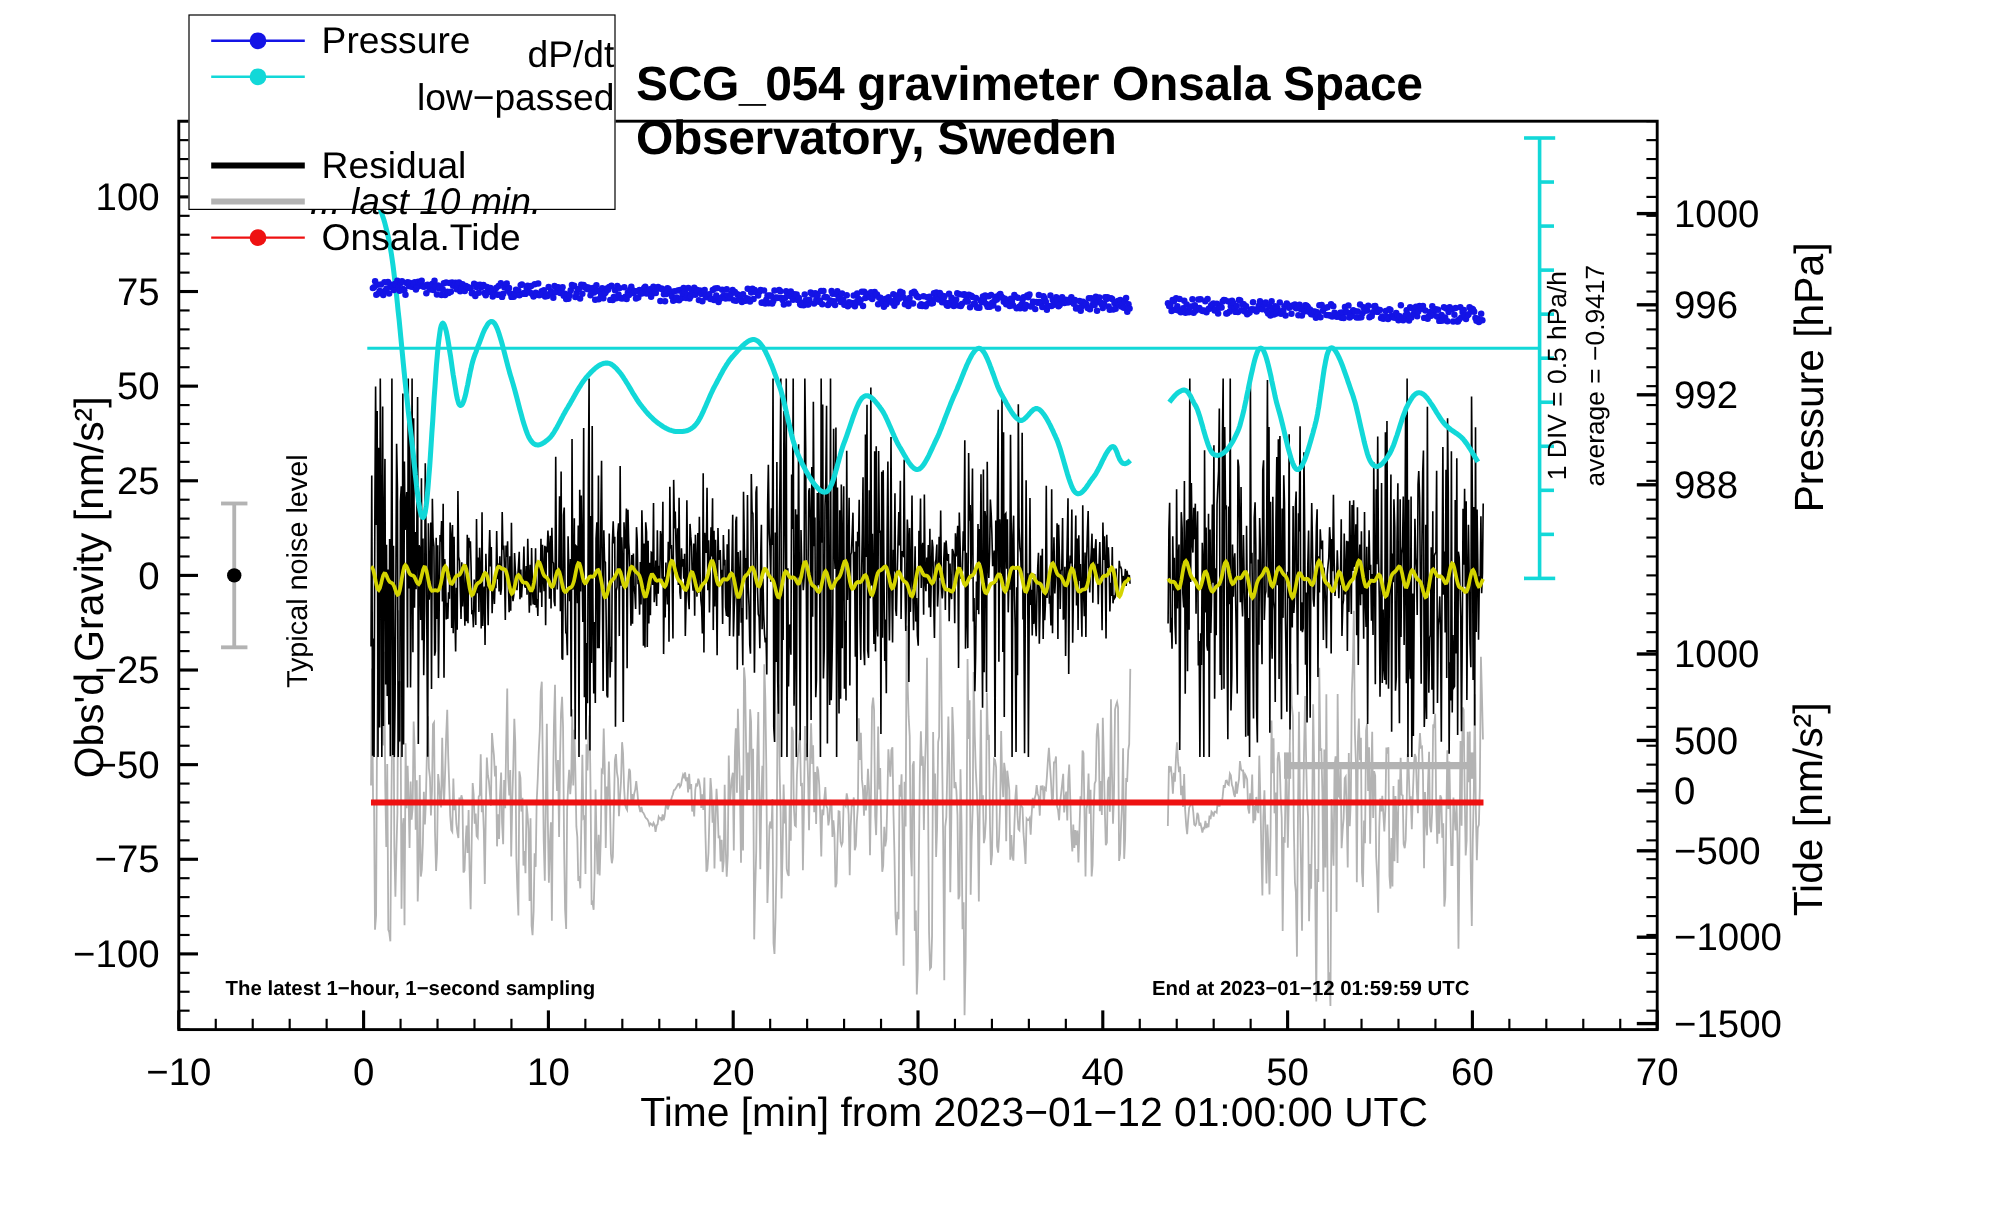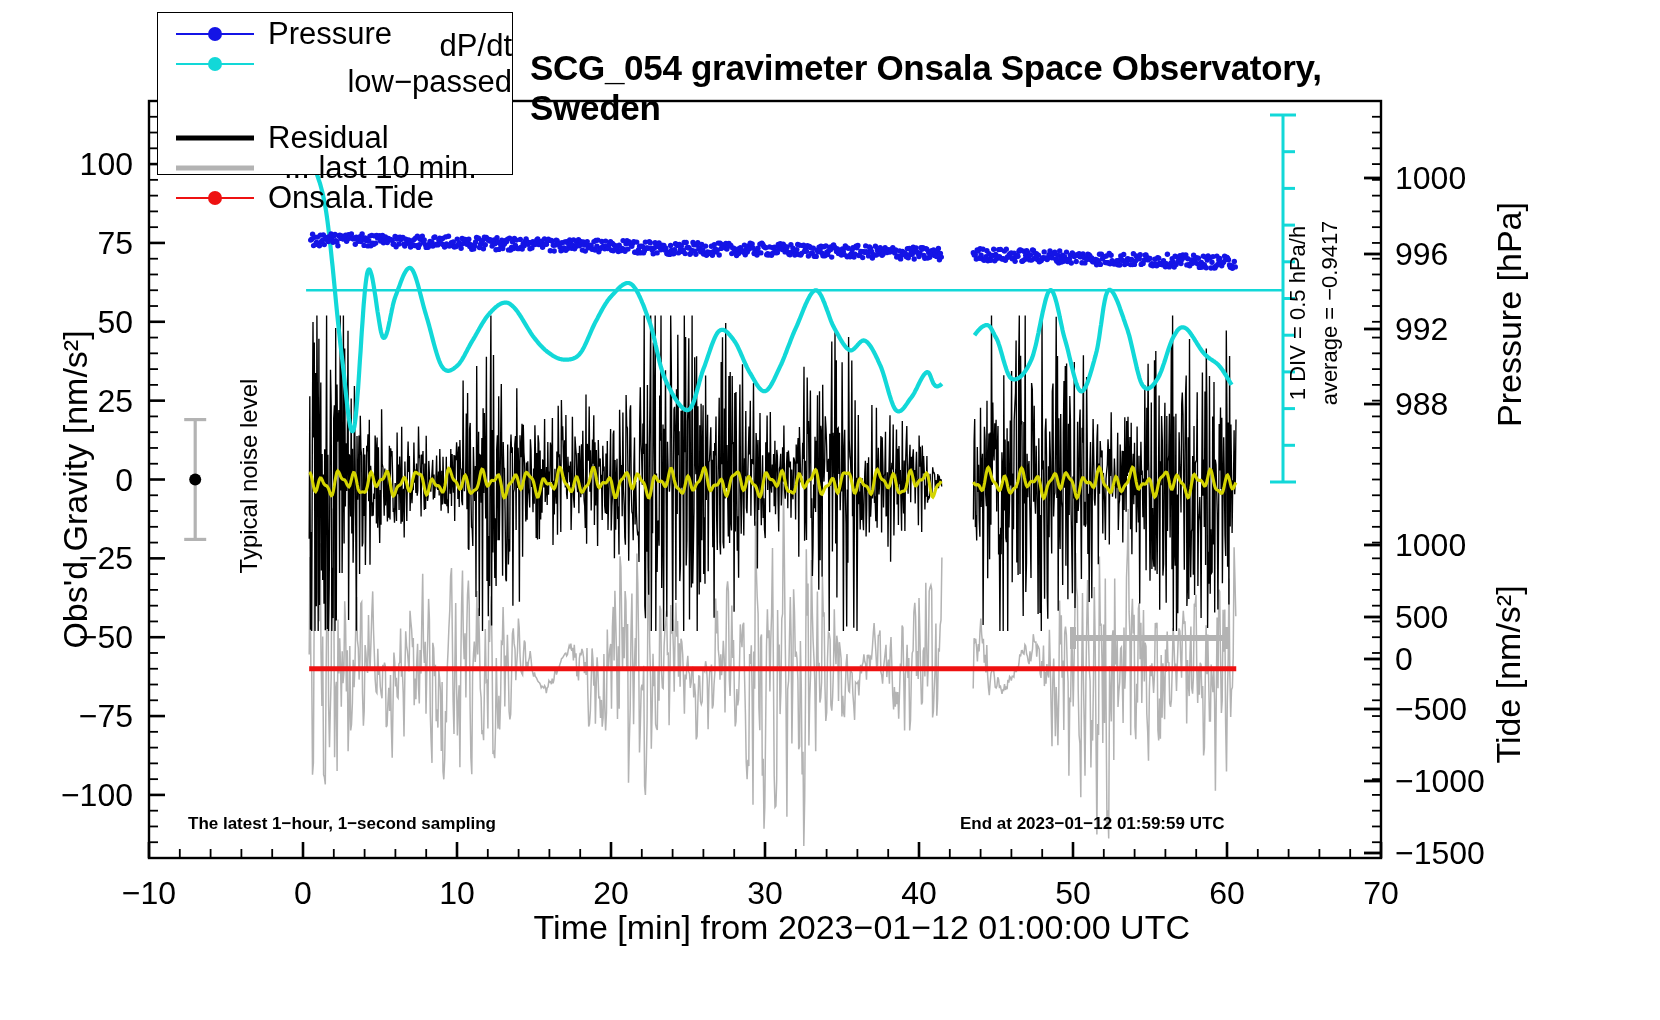--- a/index.html
+++ b/index.html
@@ -1,20 +1,20 @@
 <!DOCTYPE html>
 <html><head>
 <meta charset="utf-8">
 <style>
   html,body{margin:0;padding:0;background:#fff;}
   body{width:1660px;height:1020px;overflow:hidden;font-family:"Liberation Sans",sans-serif;color:#000;}
   #root{position:relative;width:1660px;height:1020px;}
   .abs{position:absolute;}
   svg{display:block;}
-  .ttl{font-weight:bold;font-size:35px;letter-spacing:-0.3px;}
+  .ttl{font-weight:bold;font-size:40px;letter-spacing:-0.3px;}
   .axlab{font-size:34px;}
   .note{font-weight:bold;font-size:17px;}
   .legtxt{font-size:31px;}
   .vert{font-size:22px;}
 </style>
 </head>
 <body>
 
 <div id="root">
 
@@ -1207,21 +1207,21 @@
             </svg>
           </span>
           <span class="legtxt" style="margin-left: 10px;">Residual</span>
         </div>
         <div style="display: flex; align-items: center; height: 30px;">
           <span style="position: relative; width: 86px; height: 30px; margin-left: 14px; flex: 0 0 auto;">
             <svg width="86" height="30">
               <line x1="4" y1="15" x2="82" y2="15" stroke="#b3b3b3" stroke-width="5"></line>
             </svg>
           </span>
-          <span class="legtxt" style="margin-left: 26px;">... last 10 min.</span>
+          <span class="legtxt" style="margin-left: 0; font-style: italic;">... last 10 min.</span>
         </div>
         <div style="display: flex; align-items: center; height: 30px;">
           <span style="position: relative; width: 86px; height: 30px; margin-left: 14px; flex: 0 0 auto;">
             <svg width="86" height="30">
               <line x1="4" y1="15" x2="82" y2="15" stroke="#ee1111" stroke-width="2"></line>
               <circle cx="43" cy="15" r="7" fill="#ee1111"></circle>
             </svg>
           </span>
           <span class="legtxt" style="margin-left: 10px;">Onsala.Tide</span>
         </div>

